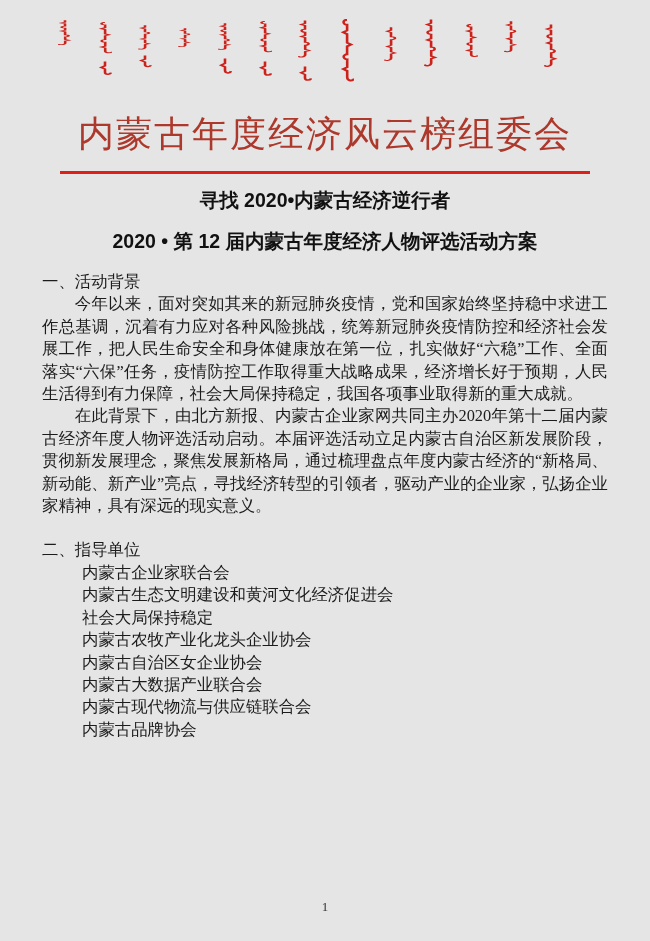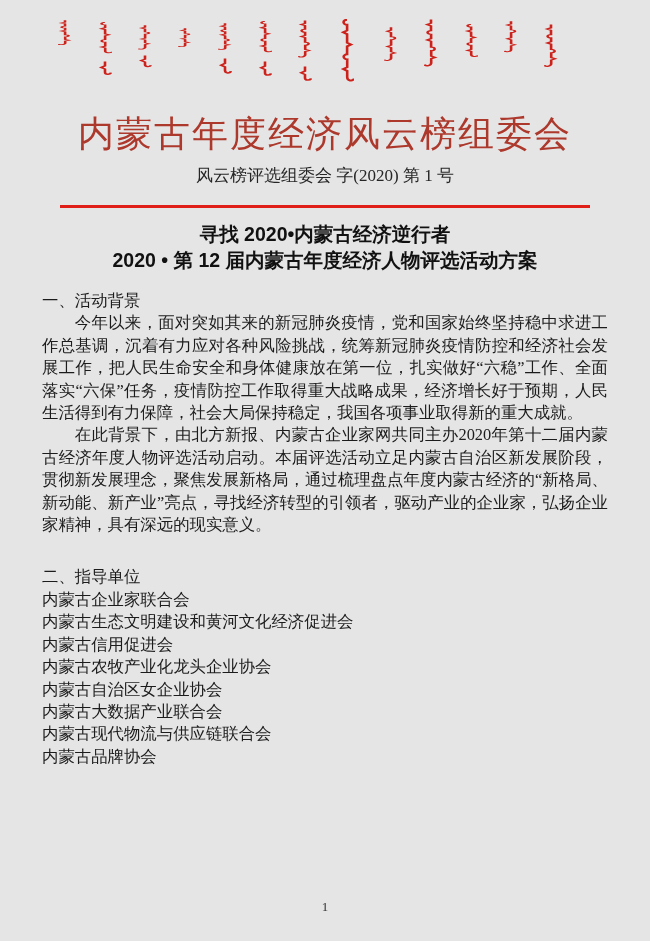--- a/index.html
+++ b/index.html
@@ -39,36 +39,36 @@
   .doc-title{
     text-align:center;
     font-family:"Liberation Sans","DejaVu Sans",sans-serif;
     font-weight:700;
     font-size:19.5px;
     line-height:26px;
     color:#111111;
     white-space:nowrap;
   }
   .title-1{margin-top:13px;}
-  .title-2{}
+  .title-2{margin-top:15px;}
   .content{
     margin:17px 42px 0 42px;
     font-size:16.4px;
     line-height:22.4px;
     color:#1c1c1c;
   }
   .sec-heading{line-height:22.4px;}
   .para{
     margin:0;
     text-indent:2em;
     text-align:justify;
   }
-  .sec-2{margin-top:30px;}
+  .sec-2{margin-top:22px;}
   .org-list{margin:0;}
-  .org-list-item{line-height:22.4px;}
+  .org-list-item{line-height:22.4px;margin-left:40px;}
   .page-number{
     position:absolute;
     bottom:26px;
     left:0;
     width:100%;
     text-align:center;
     font-size:13px;
     color:#333333;
   }
 </style>
@@ -107,38 +107,37 @@
     <use href="#mgB" x="340" y="19" width="14" height="72"></use>
     <use href="#mgC" x="384" y="27" width="14" height="36"></use>
     <use href="#mgA" x="424" y="19" width="14" height="53"></use>
     <use href="#mgB" x="464" y="24" width="14" height="38"></use>
     <use href="#mgC" x="504" y="21" width="14" height="33"></use>
     <use href="#mgA" x="544" y="24" width="14" height="48"></use>
   </svg>
 
   <div class="org-title">内蒙古年度经济风云榜组委会</div>
 
-  <div class="doc-number">风云榜评选组委会 字(2020) 第 1 号</div>
 
   <div class="red-divider"></div>
 
   <div class="doc-title title-1">寻找 2020•内蒙古经济逆行者</div>
   <div class="doc-title title-2">2020 • 第 12 届内蒙古年度经济人物评选活动方案</div>
 
   <div class="content">
 
     <div class="sec-heading">一、活动背景</div>
     <p class="para">今年以来，面对突如其来的新冠肺炎疫情，党和国家始终坚持稳中求进工作总基调，沉着有力应对各种风险挑战，统筹新冠肺炎疫情防控和经济社会发展工作，把人民生命安全和身体健康放在第一位，扎实做好“六稳”工作、全面落实“六保”任务，疫情防控工作取得重大战略成果，经济增长好于预期，人民生活得到有力保障，社会大局保持稳定，我国各项事业取得新的重大成就。</p>
     <p class="para">在此背景下，由北方新报、内蒙古企业家网共同主办2020年第十二届内蒙古经济年度人物评选活动启动。本届评选活动立足内蒙古自治区新发展阶段，贯彻新发展理念，聚焦发展新格局，通过梳理盘点年度内蒙古经济的“新格局、新动能、新产业”亮点，寻找经济转型的引领者，驱动产业的企业家，弘扬企业家精神，具有深远的现实意义。</p>
 
     <div class="sec-heading sec-2">二、指导单位</div>
     <div class="org-list">
       <div class="org-list-item">内蒙古企业家联合会</div>
       <div class="org-list-item">内蒙古生态文明建设和黄河文化经济促进会</div>
-      <div class="org-list-item">内蒙古信用促进会</div>
+      <div class="org-list-item">社会大局保持稳定</div>
       <div class="org-list-item">内蒙古农牧产业化龙头企业协会</div>
       <div class="org-list-item">内蒙古自治区女企业协会</div>
       <div class="org-list-item">内蒙古大数据产业联合会</div>
       <div class="org-list-item">内蒙古现代物流与供应链联合会</div>
       <div class="org-list-item">内蒙古品牌协会</div>
     </div>
 
   </div>
 
   <div class="page-number">1</div>

